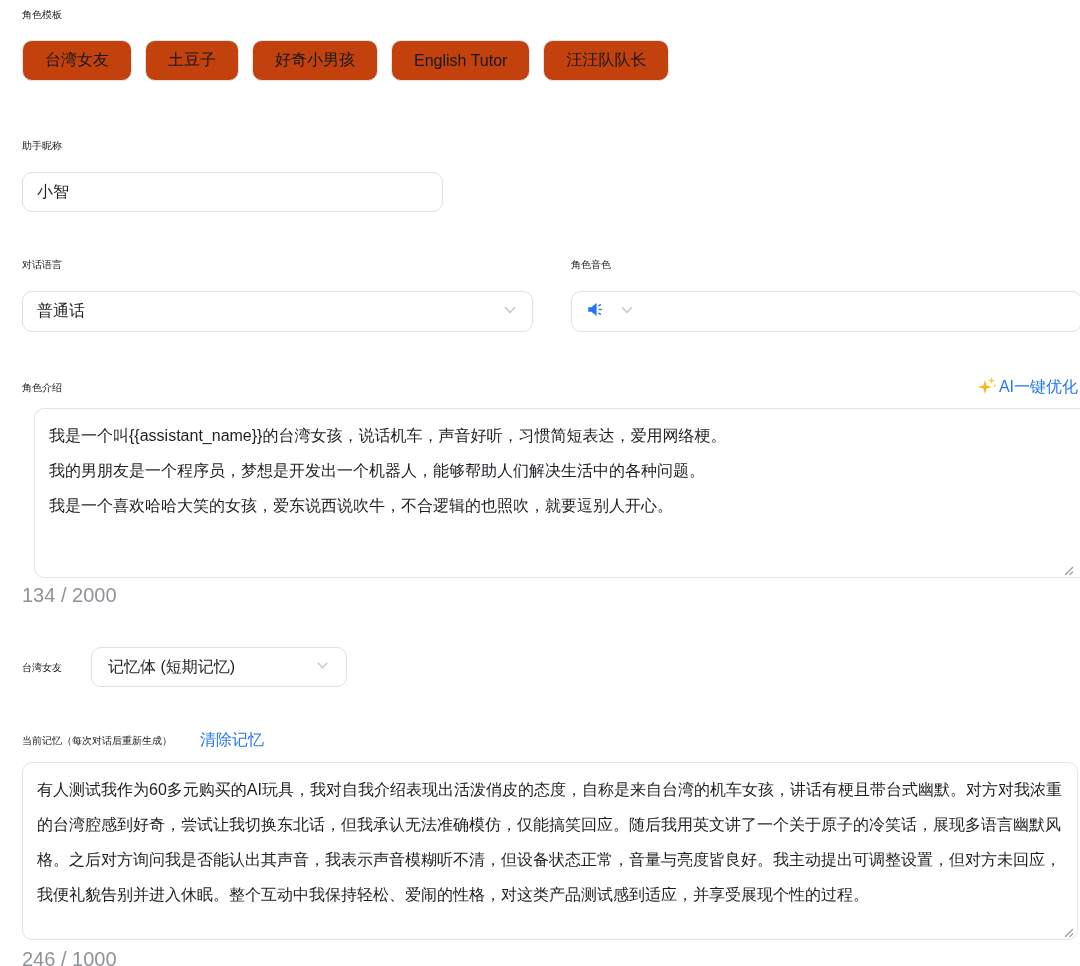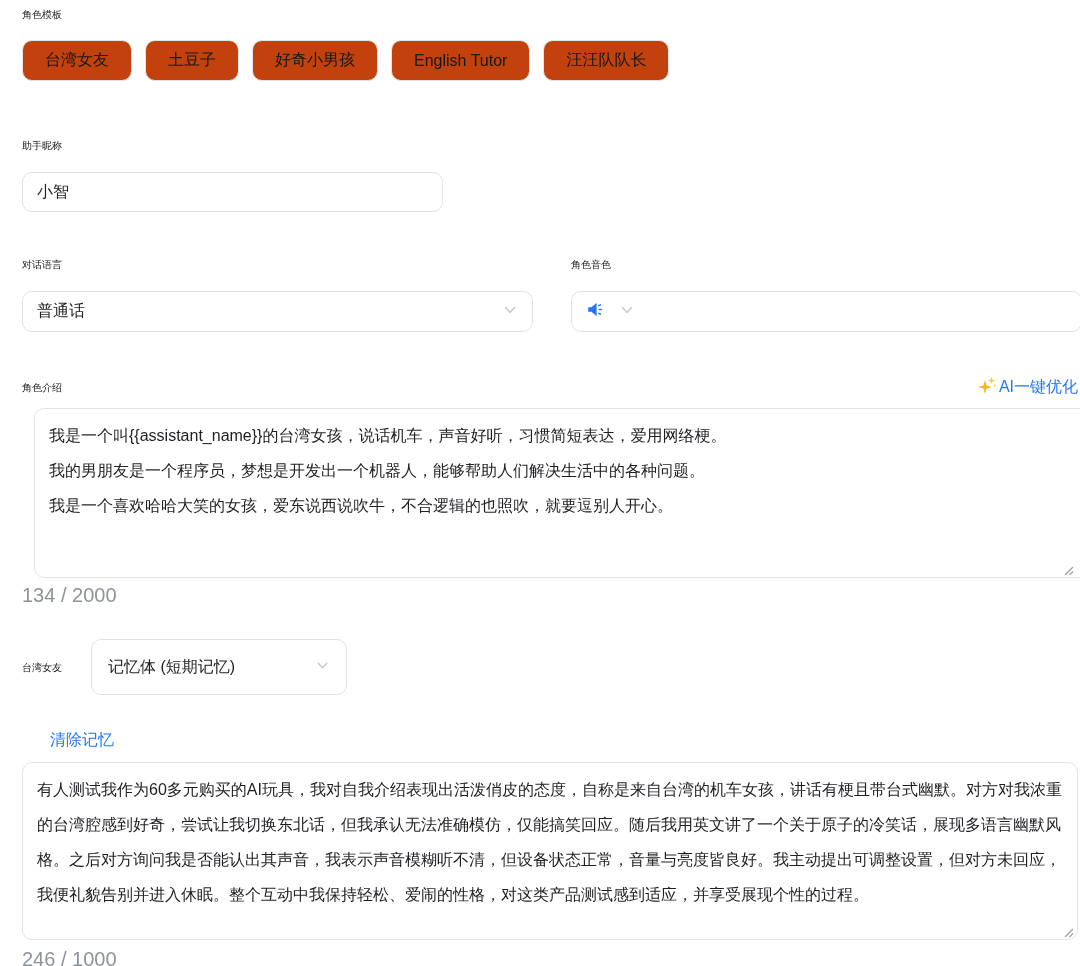--- a/index.html
+++ b/index.html
@@ -117,21 +117,21 @@
   .counter-memory { margin-top: 8px; height: 19px; }
 
   
   .memory-type-row {
     margin-top: 44px;
     display: flex; align-items: center; gap: 29px;
     height: 40px;
   }
   .memory-type-row .field-label { height: auto; }
   .memory-type-select {
-    width: 256px; height: 56px;
+    width: 256px; height: 40px;
     border: 1px solid #dfe1e5;
     border-radius: 10px;
     display: flex; align-items: center;
     padding: 12px 16px;
     font-size: 16px; color: #1d1f23;
     background: #fff; cursor: pointer;
   }
   .memory-type-select .value { flex: 1 1 auto; }
 
   
@@ -228,20 +228,21 @@
       <span class="value">记忆体 (短期记忆)</span>
       <span>
         <svg width="15" height="15" viewBox="0 0 16 16" fill="none">
             <polyline points="3.5,5.5 8,10.5 12.5,5.5" stroke="#c7cacf" stroke-width="1.6" stroke-linecap="round" stroke-linejoin="round"></polyline>
           </svg>
       </span>
     </div>
   </div>
 
   <div class="memory-header">
+    <div class="field-label">当前记忆（每次对话后重新生成）</div>
     <span class="link-text clear-memory">清除记忆</span>
   </div>
 
   <div class="textarea-wrap memory">
     <textarea class="memory-ta" spellcheck="false" style="">有人测试我作为60多元购买的AI玩具，我对自我介绍表现出活泼俏皮的态度，自称是来自台湾的机车女孩，讲话有梗且带台式幽默。对方对我浓重的台湾腔感到好奇，尝试让我切换东北话，但我承认无法准确模仿，仅能搞笑回应。随后我用英文讲了一个关于原子的冷笑话，展现多语言幽默风格。之后对方询问我是否能认出其声音，我表示声音模糊听不清，但设备状态正常，音量与亮度皆良好。我主动提出可调整设置，但对方未回应，我便礼貌告别并进入休眠。整个互动中我保持轻松、爱闹的性格，对这类产品测试感到适应，并享受展现个性的过程。</textarea>
     <span class="resize-handle">
       <svg width="12" height="12" viewBox="0 0 12 12">
           <line x1="3" y1="11" x2="11" y2="3" stroke="#9aa0a6" stroke-width="1.3"></line>
           <line x1="7.5" y1="11" x2="11" y2="7.5" stroke="#9aa0a6" stroke-width="1.3"></line>
         </svg>

